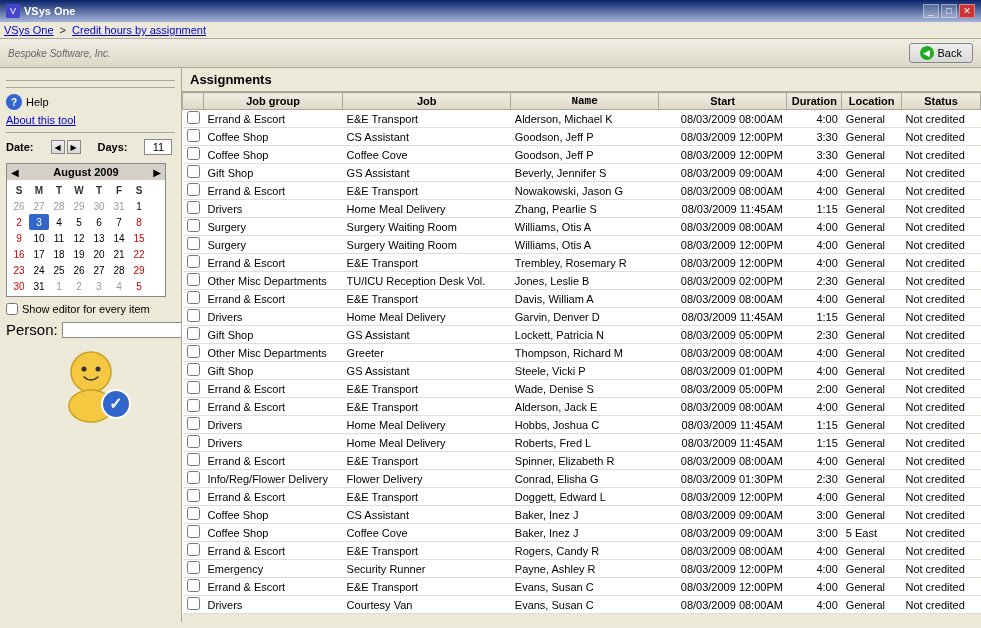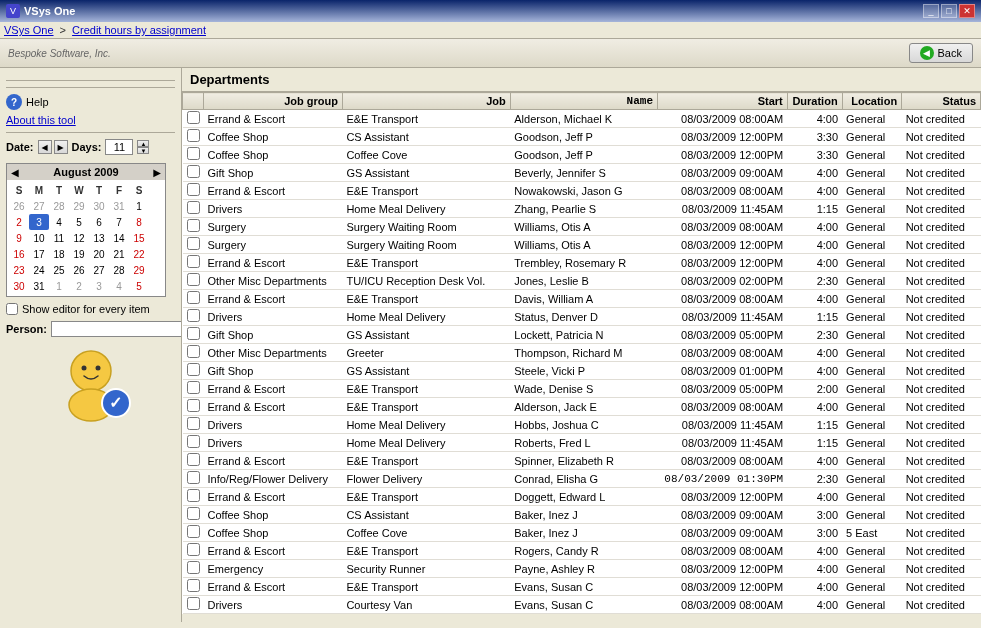--- a/index.html
+++ b/index.html
@@ -52,21 +52,21 @@
     }
     .sidebar-section { margin-bottom: 8px; }
     .sidebar-section-title { font-weight: bold; font-size: 11px; margin-bottom: 4px; }
     .sidebar-link { color: #0000cc; text-decoration: underline; cursor: pointer; display: block; margin-bottom: 2px; font-size: 11px; }
     .sidebar-divider { border: none; border-top: 1px solid #aca899; margin: 6px 0; }
     
     .help-btn { display: flex; align-items: center; gap: 4px; cursor: pointer; margin-bottom: 4px; }
     .help-icon { width: 16px; height: 16px; background: #3366cc; border-radius: 50%; color: white; display: flex; align-items: center; justify-content: center; font-size: 10px; font-weight: bold; }
     
     .date-section { margin-bottom: 8px; }
-    .date-row { display: flex; align-items: center; gap: 4px; margin-bottom: 4px; }
+    .date-row { display: flex; align-items: center; gap: 17px; margin-bottom: 4px; }
     .date-label { font-weight: bold; font-size: 11px; }
     .date-arrows { display: flex; gap: 2px; }
     .date-arrow { width: 14px; height: 14px; border: 1px solid #888; background: linear-gradient(to bottom, #f0f0f0, #d8d8d8); cursor: pointer; display: flex; align-items: center; justify-content: center; font-size: 8px; }
     .days-label { font-weight: bold; font-size: 11px; }
     .days-input { width: 28px; height: 16px; border: 1px solid #888; background: white; text-align: center; font-size: 11px; }
     .days-spin { display: flex; flex-direction: column; }
     .days-spin-btn { width: 12px; height: 7px; border: 1px solid #888; background: linear-gradient(to bottom, #f0f0f0, #d8d8d8); cursor: pointer; font-size: 6px; display: flex; align-items: center; justify-content: center; }
     
     .date-input-row { display: flex; align-items: center; gap: 2px; margin-bottom: 4px; }
     .date-field { border: 1px solid #888; background: white; padding: 1px 3px; font-size: 11px; width: 80px; }
@@ -81,33 +81,33 @@
     .cal-cell { width: 20px; height: 16px; display: flex; align-items: center; justify-content: center; font-size: 10px; cursor: pointer; }
     .cal-cell.header { font-weight: bold; color: #333; cursor: default; }
     .cal-cell.today { background: #3366cc; color: white; border-radius: 2px; }
     .cal-cell.other-month { color: #999; }
     .cal-cell.weekend { color: #cc0000; }
 
     .show-editor-row { display: flex; align-items: center; gap: 4px; margin-bottom: 6px; }
     .checkbox-small { width: 12px; height: 12px; }
     
     .person-row { display: flex; align-items: center; gap: 4px; margin-bottom: 4px; }
-    .person-label { font-weight: bold; font-size: 11px; }
+    .person-label { font-weight: normal; font-size: 15px; }
     .person-input { flex: 1; border: 1px solid #888; background: white; padding: 1px 3px; font-size: 11px; height: 16px; }
 
     .content { flex: 1; overflow: hidden; display: flex; flex-direction: column; }
     .content-title { font-weight: bold; font-size: 13px; padding: 4px 8px; border-bottom: 1px solid #aca899; background: #ece9d8; }
     
     .table-container { flex: 1; overflow-y: scroll; overflow-x: hidden; }
     .assignments-table { width: 100%; border-collapse: collapse; background: white; }
     .assignments-table th {
       background: linear-gradient(to bottom, #f0ede3, #ddd9c8);
       border: 1px solid #aca899;
       padding: 2px 4px;
-      text-align: right;
+      text-align: center;
       font-size: 11px;
       font-weight: bold;
       white-space: nowrap;
       position: sticky;
       top: 0;
     }
     .assignments-table td {
       border-bottom: 1px solid #e0ddd5;
       padding: 1px 4px;
       font-size: 11px;
@@ -284,21 +284,21 @@
         <circle cx="52" cy="25" r="2.5" fill="#333"></circle>
         <path d="M38 33 Q45 39 52 33" stroke="#333" stroke-width="1.5" fill="none" stroke-linecap="round"></path>
 
         <circle cx="70" cy="60" r="14" fill="#3366cc" stroke="white" stroke-width="2"></circle>
         <text x="70" y="65" text-anchor="middle" fill="white" font-size="16" font-weight="bold">✓</text>
       </svg>
     </div>
   </div>
 
   <div class="content">
-    <div class="content-title">Departments</div>
+    <div class="content-title">Assignments</div>
     <div class="table-container">
       <table class="assignments-table">
         <thead>
           <tr>
             <th class="col-checkbox"></th>
             <th class="col-jobgroup">Job group</th>
             <th class="col-job">Job</th>
             <th class="col-name">Name</th>
             <th class="col-start">Start</th>
             <th class="col-duration">Duration</th>
@@ -414,21 +414,21 @@
               <td>Davis, William A</td>
               <td style="text-align: right;">08/03/2009 08:00AM</td>
               <td style="text-align: right;">4:00</td>
               <td>General</td>
               <td>Not credited</td>
             </tr>
             <tr>
               <td class="col-checkbox"><input type="checkbox" class="row-checkbox" style=""></td>
               <td>Drivers</td>
               <td>Home Meal Delivery</td>
-              <td>Status, Denver D</td>
+              <td>Garvin, Denver D</td>
               <td style="text-align: right;">08/03/2009 11:45AM</td>
               <td style="text-align: right;">1:15</td>
               <td>General</td>
               <td>Not credited</td>
             </tr>
             <tr>
               <td class="col-checkbox"><input type="checkbox" class="row-checkbox" style=""></td>
               <td>Gift Shop</td>
               <td>GS Assistant</td>
               <td>Lockett, Patricia N</td>
@@ -505,21 +505,21 @@
               <td style="text-align: right;">08/03/2009 08:00AM</td>
               <td style="text-align: right;">4:00</td>
               <td>General</td>
               <td>Not credited</td>
             </tr>
             <tr>
               <td class="col-checkbox"><input type="checkbox" class="row-checkbox" style=""></td>
               <td>Info/Reg/Flower Delivery</td>
               <td>Flower Delivery</td>
               <td>Conrad, Elisha G</td>
-              <td style="text-align: right; font-family: Liberation Mono, monospace;">08/03/2009 01:30PM</td>
+              <td style="text-align: right;">08/03/2009 01:30PM</td>
               <td style="text-align: right;">2:30</td>
               <td>General</td>
               <td>Not credited</td>
             </tr>
             <tr>
               <td class="col-checkbox"><input type="checkbox" class="row-checkbox" style=""></td>
               <td>Errand &amp; Escort</td>
               <td>E&amp;E Transport</td>
               <td>Doggett, Edward L</td>
               <td style="text-align: right;">08/03/2009 12:00PM</td>

